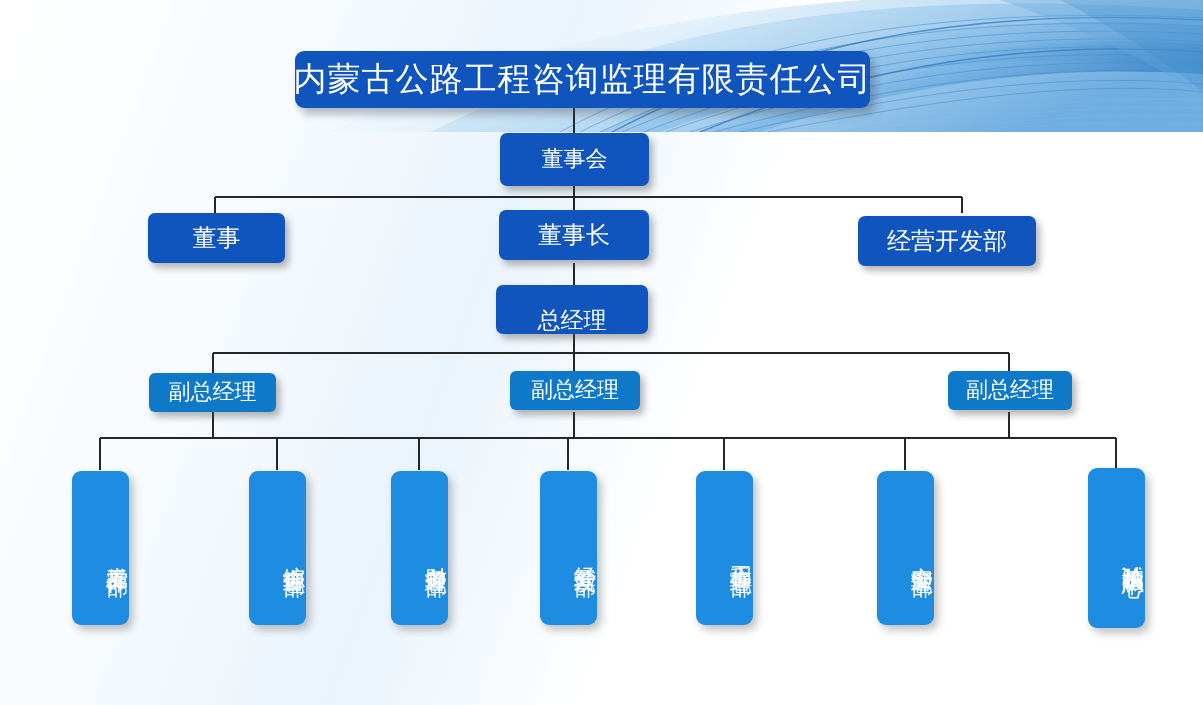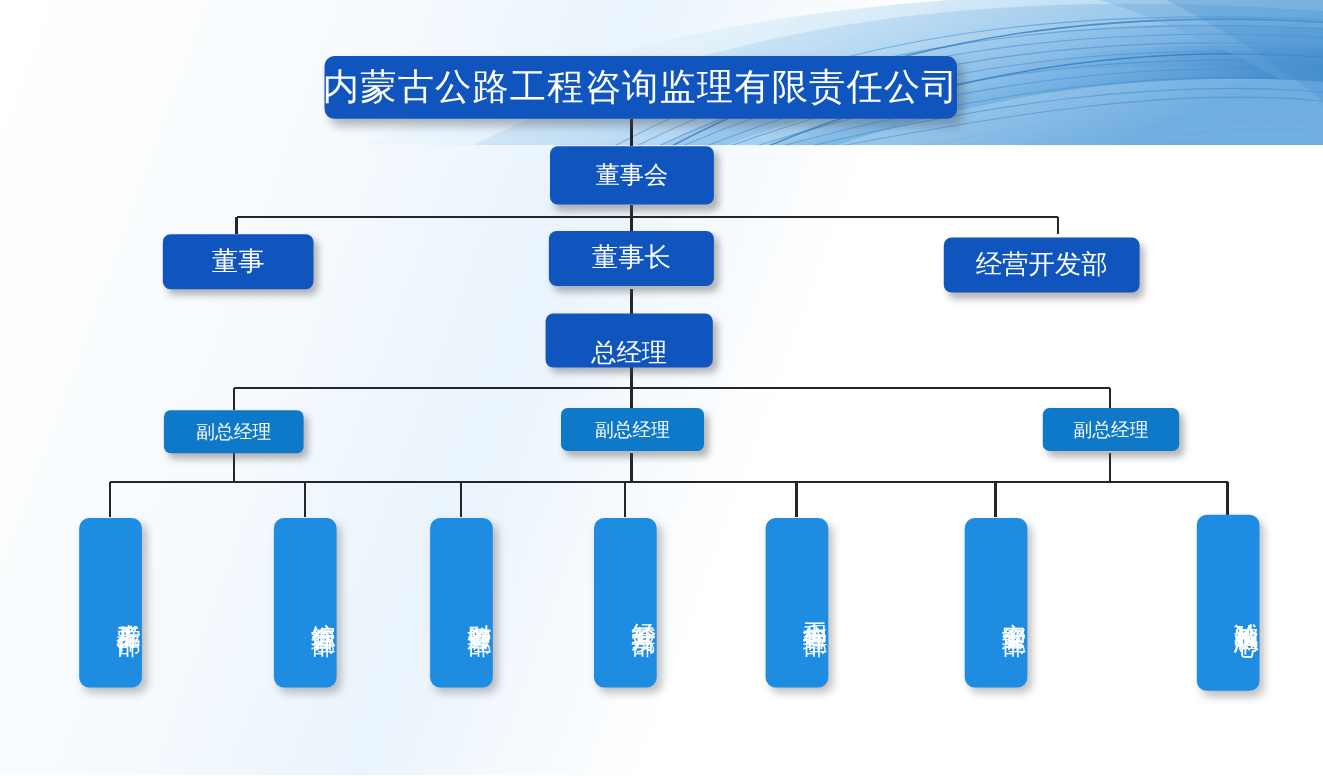--- a/index.html
+++ b/index.html
@@ -72,21 +72,21 @@
     background: #1055be;
     border-radius: 9px;
     font-size: 33px;
     letter-spacing: 1px;
     box-shadow: 5px 6px 9px rgba(70,80,95,0.40);
   }
 
   .lvl1 { background: #1055be; font-size: 22px; }
   .lvl2 { background: #1055be; font-size: 24px; }
   .lvl3 { background: #1055be; font-size: 23px; align-items: flex-end; }
-  .lvl4 { background: #0f79c9; font-size: 17px; border-radius: 6px; justify-content: center; }
+  .lvl4 { background: #0f79c9; font-size: 22px; border-radius: 6px; justify-content: center; }
 
   .dept {
     background: #1e8ce1;
     border-radius: 9px;
     font-size: 22px;
     writing-mode: vertical-rl;
     text-orientation: upright;
     letter-spacing: 2px;
     padding-top: 12px;
     align-items: flex-start;

